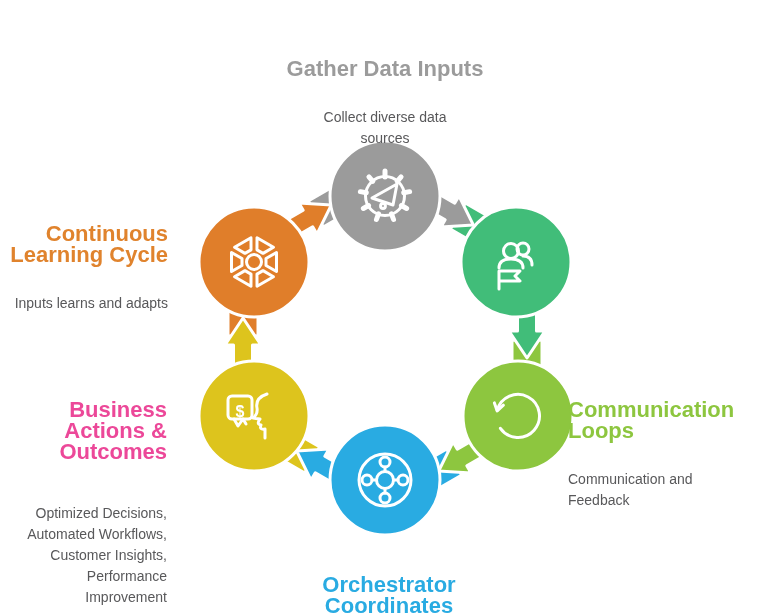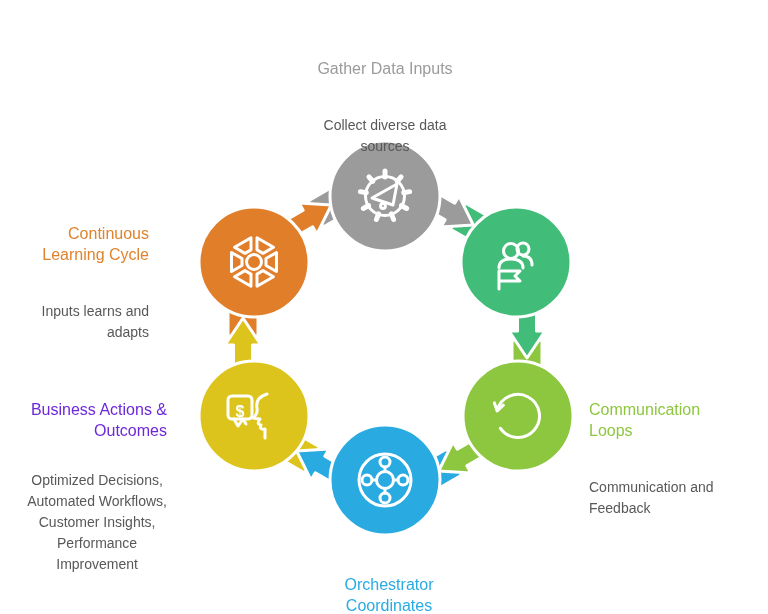--- a/index.html
+++ b/index.html
@@ -2,31 +2,31 @@
 <html><head>
 <meta charset="utf-8">
 <style>
   html,body{margin:0;padding:0;background:#ffffff;}
   .stage{
     position:relative;width:768px;height:614px;background:#ffffff;overflow:hidden;
     font-family:"Liberation Sans", sans-serif;
   }
   .stage svg{position:absolute;left:0;top:0;}
   .label{position:absolute;white-space:pre-line;}
-  .label-title{font-size:16px;line-height:21px;font-weight:400;}
-  .label-desc{font-size:14px;line-height:21px;color:#58585a;margin-top:18px;}
-  .gap-lg .label-desc{margin-top:11px;text-align:center;}
+  .label-title{font-size:22px;line-height:21px;font-weight:700;}
+  .label-desc{font-size:14px;line-height:21px;color:#58585a;margin-top:10px;}
+  .gap-lg .label-desc{margin-top:23px;}
   .align-center{text-align:center;transform:translateX(-50%);}
   .align-right{text-align:right;}
   .align-left{text-align:left;}
   .title-gray{color:#9b9b9b;}
   .title-green{color:#3cbc77;}
   .title-lime{color:#8dc63f;}
   .title-blue{color:#29abe2;}
-  .title-yellow{color:#6d28d9;}
+  .title-yellow{color:#ec4899;}
   .title-orange{color:#e0832d;}
   .icon{stroke:#ffffff;stroke-width:3;fill:none;stroke-linecap:round;stroke-linejoin:round;}
   .connector-shape{stroke:#ffffff;stroke-width:3;stroke-linejoin:round;}
   .node-circle{stroke:#ffffff;stroke-width:3;}
 </style>
 </head>
 <body>
 
 <div class="stage">
 
@@ -136,21 +136,21 @@
     </g>
   </svg>
 
   <div class="label align-center" style="left:385px;top:40px;">
     <div class="label-title title-gray">Gather Data Inputs</div>
     <div class="label-desc">Collect diverse data
 sources</div>
   </div>
 
 
-  <div class="label align-left" style="left:589px;top:381px;">
+  <div class="label align-left" style="left:568px;top:381px;">
     <div class="label-title title-lime">Communication
 Loops</div>
     <div class="label-desc">Communication and
 Feedback</div>
   </div>
 
   <div class="label align-center" style="left:389px;top:556px;">
     <div class="label-title title-blue">Orchestrator
 Coordinates</div>
   </div>
@@ -158,19 +158,19 @@
   <div class="label align-right gap-lg" style="right:601px;top:381px;">
     <div class="label-title title-yellow">Business Actions &amp;
 Outcomes</div>
     <div class="label-desc">Optimized Decisions,
 Automated Workflows,
 Customer Insights,
 Performance
 Improvement</div>
   </div>
 
-  <div class="label align-right" style="right:619px;top:205px;">
+  <div class="label align-right" style="right:600px;top:205px;">
     <div class="label-title title-orange">Continuous
 Learning Cycle</div>
     <div class="label-desc">Inputs learns and adapts</div>
   </div>
 
 </div>
 
 </body></html>

